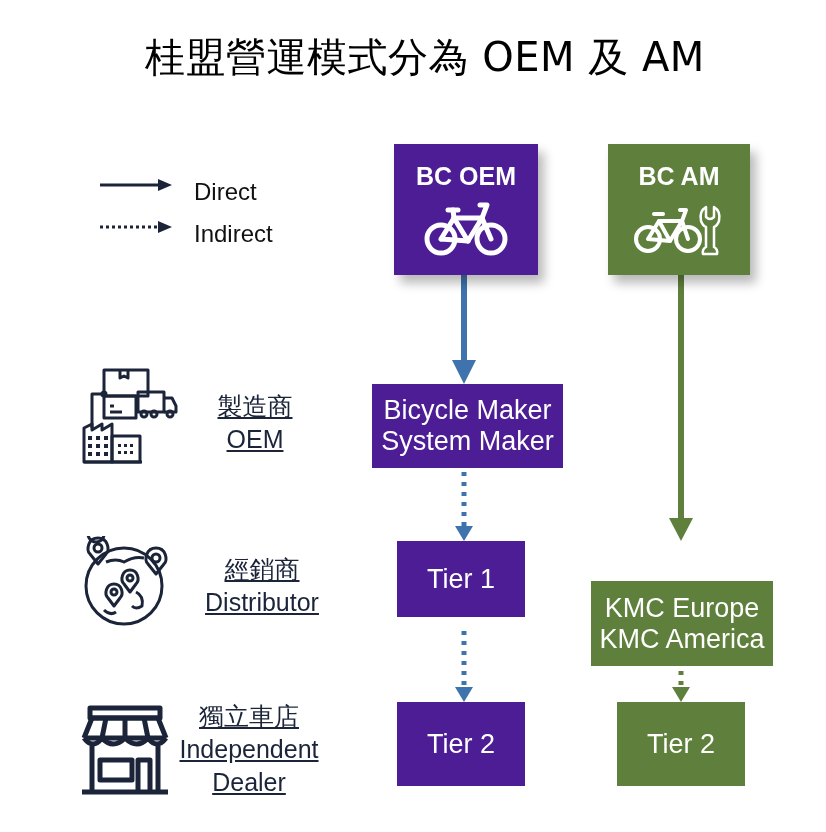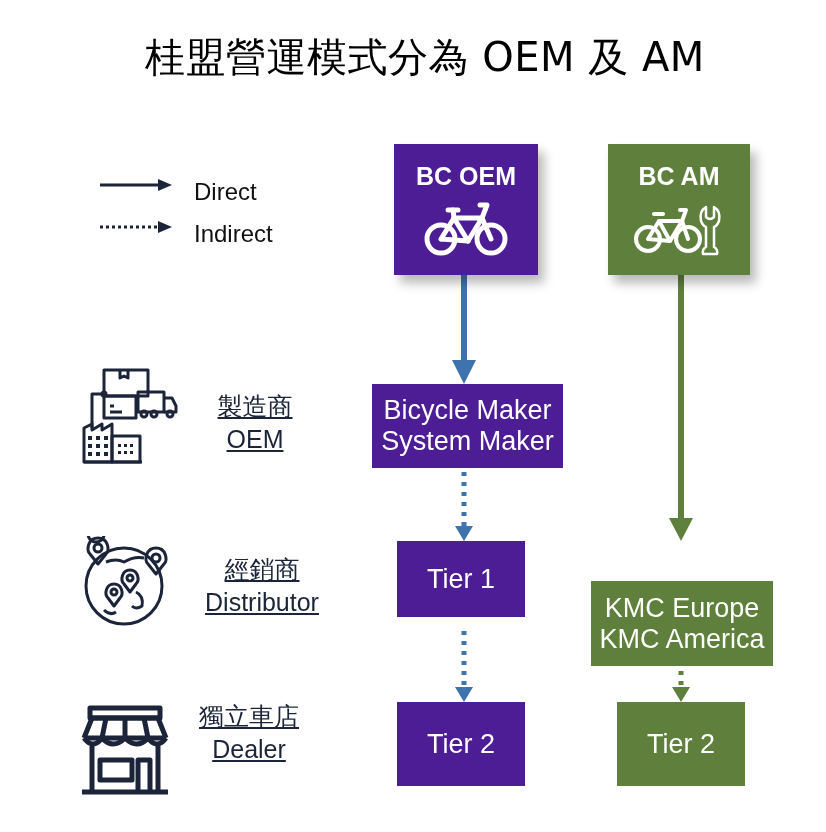--- a/index.html
+++ b/index.html
@@ -197,14 +197,15 @@
     <line x1="4" y1="34" x2="86" y2="34"></line>
     <line x1="12" y1="42" x2="12" y2="86"></line>
     <line x1="78" y1="42" x2="78" y2="86"></line>
     <line x1="2" y1="88" x2="88" y2="88"></line>
     <rect x="20" y="56" width="32" height="20"></rect>
     <polyline points="58,88 58,56 70,56 70,88"></polyline>
   </g>
 </svg>
 <div class="row-label" style="left:164px; top:700px; width:170px;">
   <div>獨立車店</div>
+  <div>Independent</div>
   <div>Dealer</div>
 </div>
 
 </body></html>

